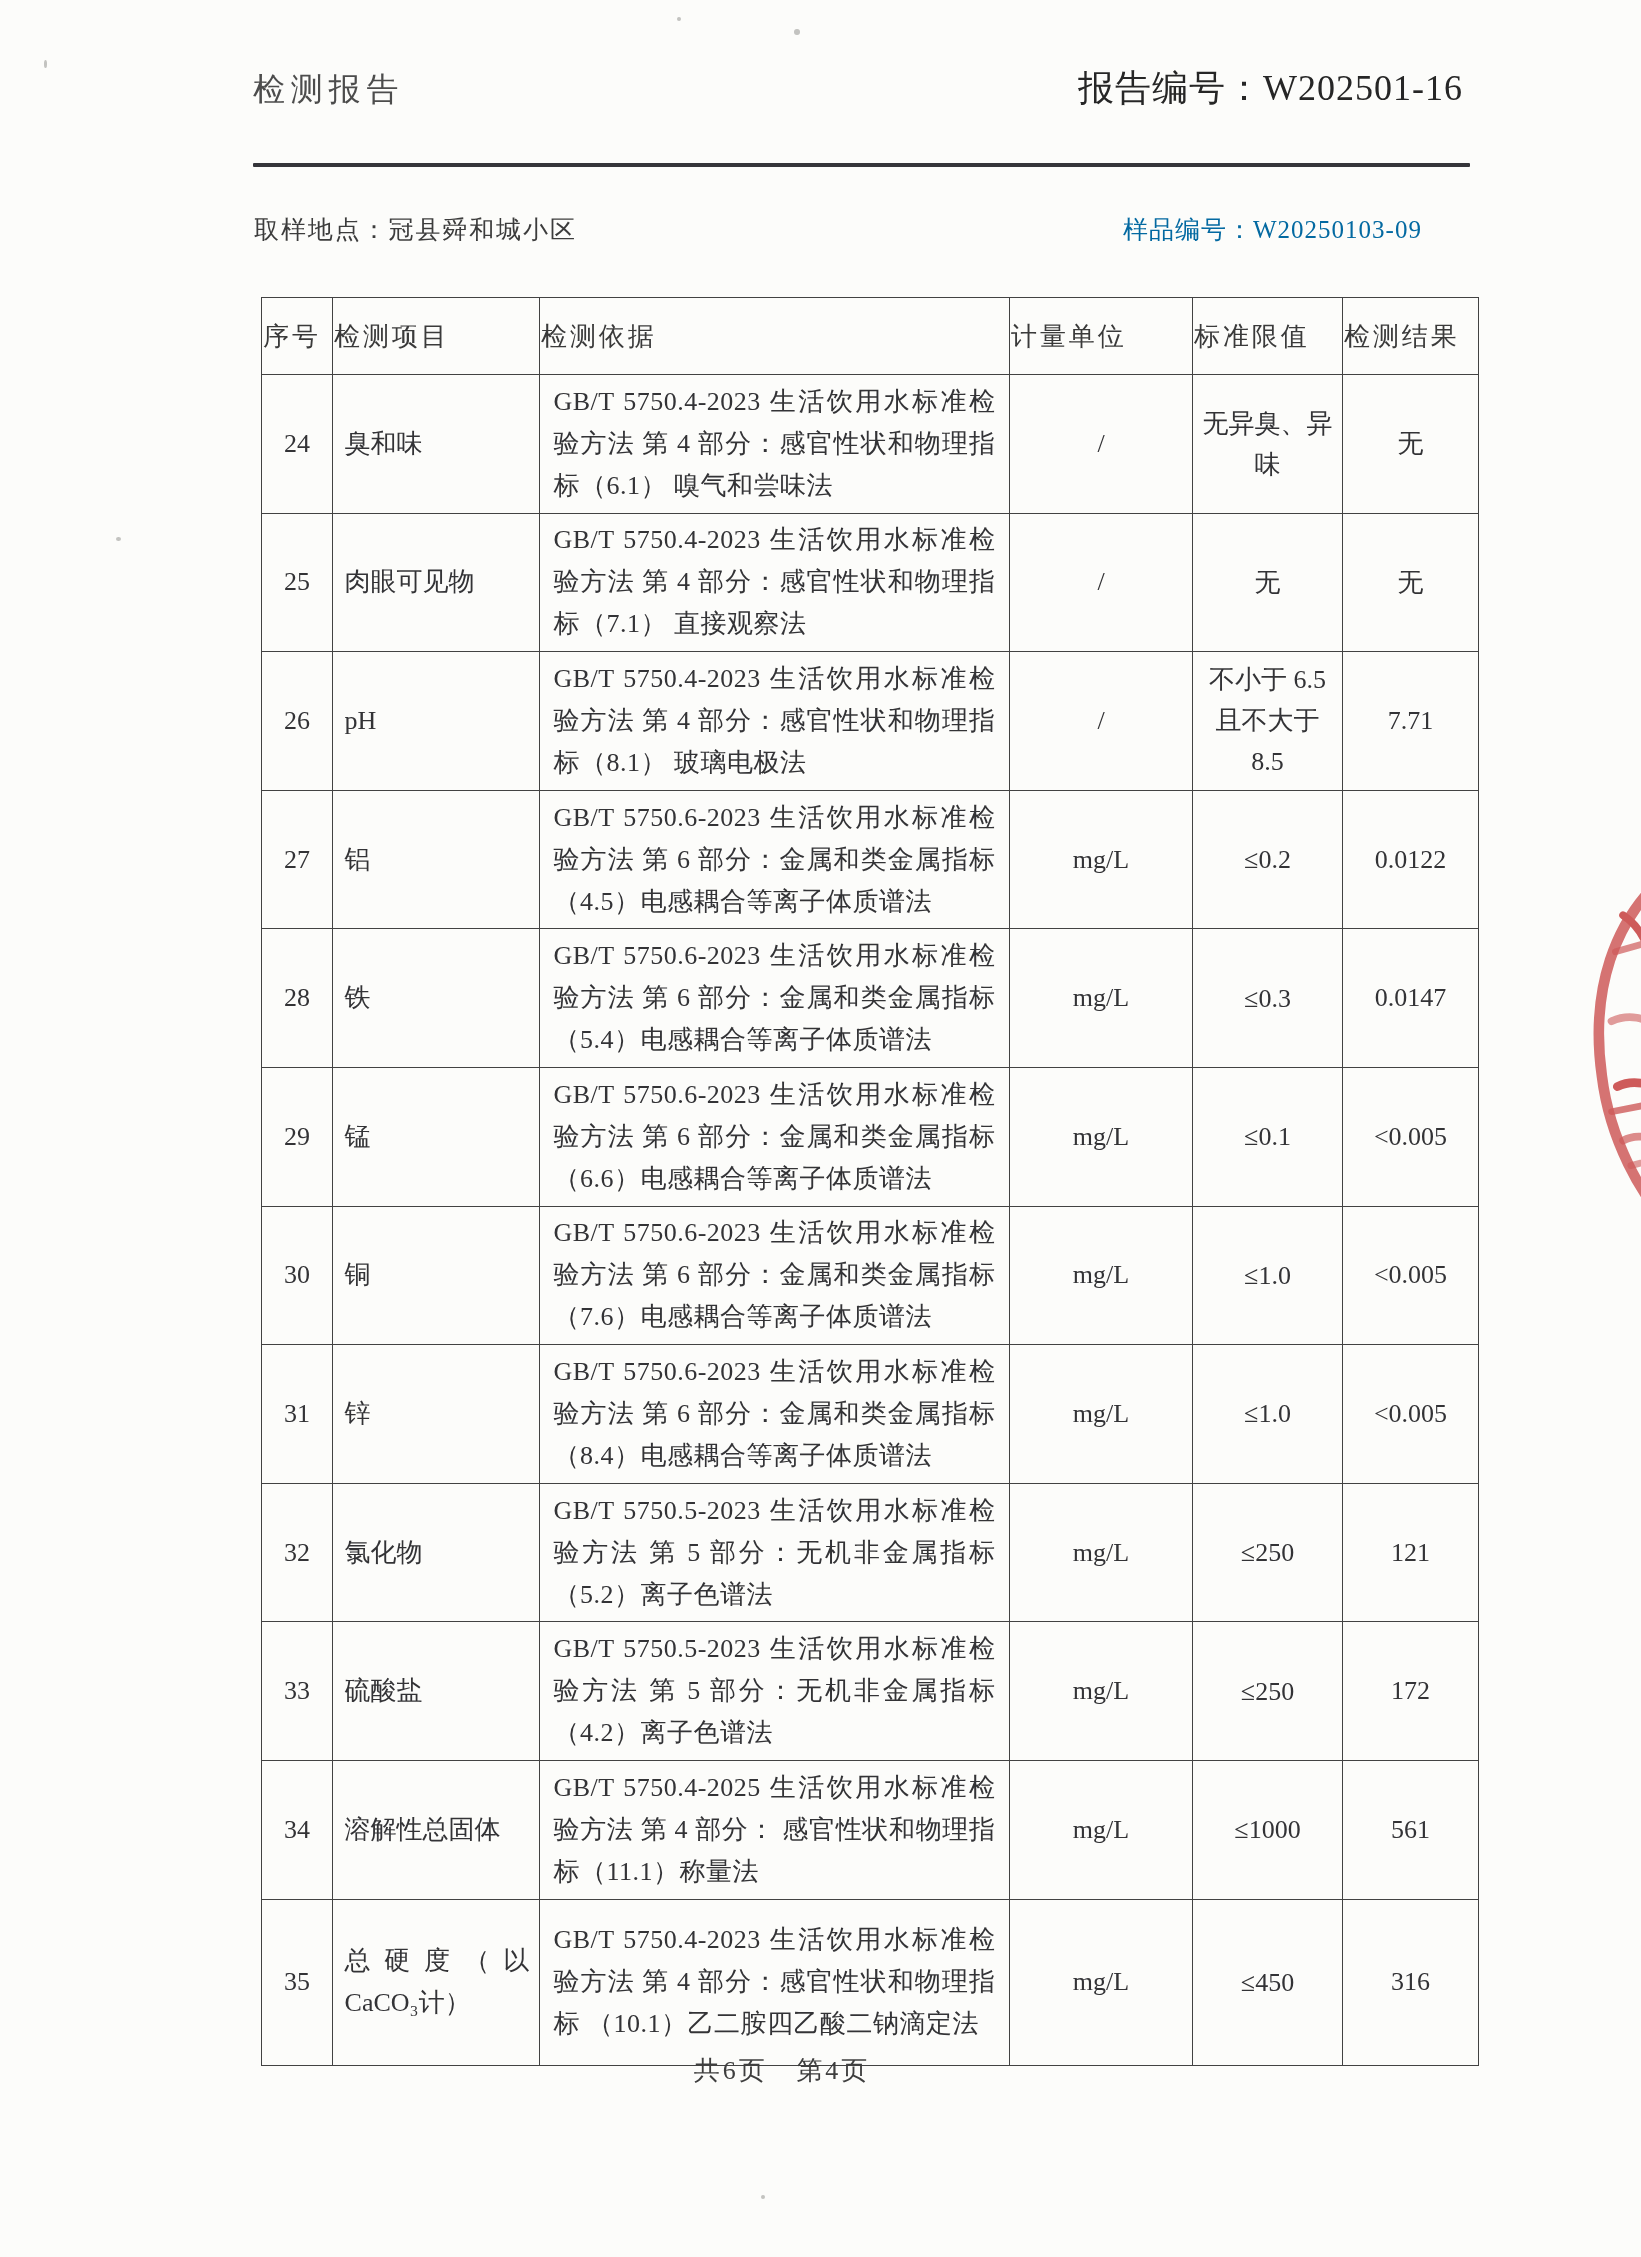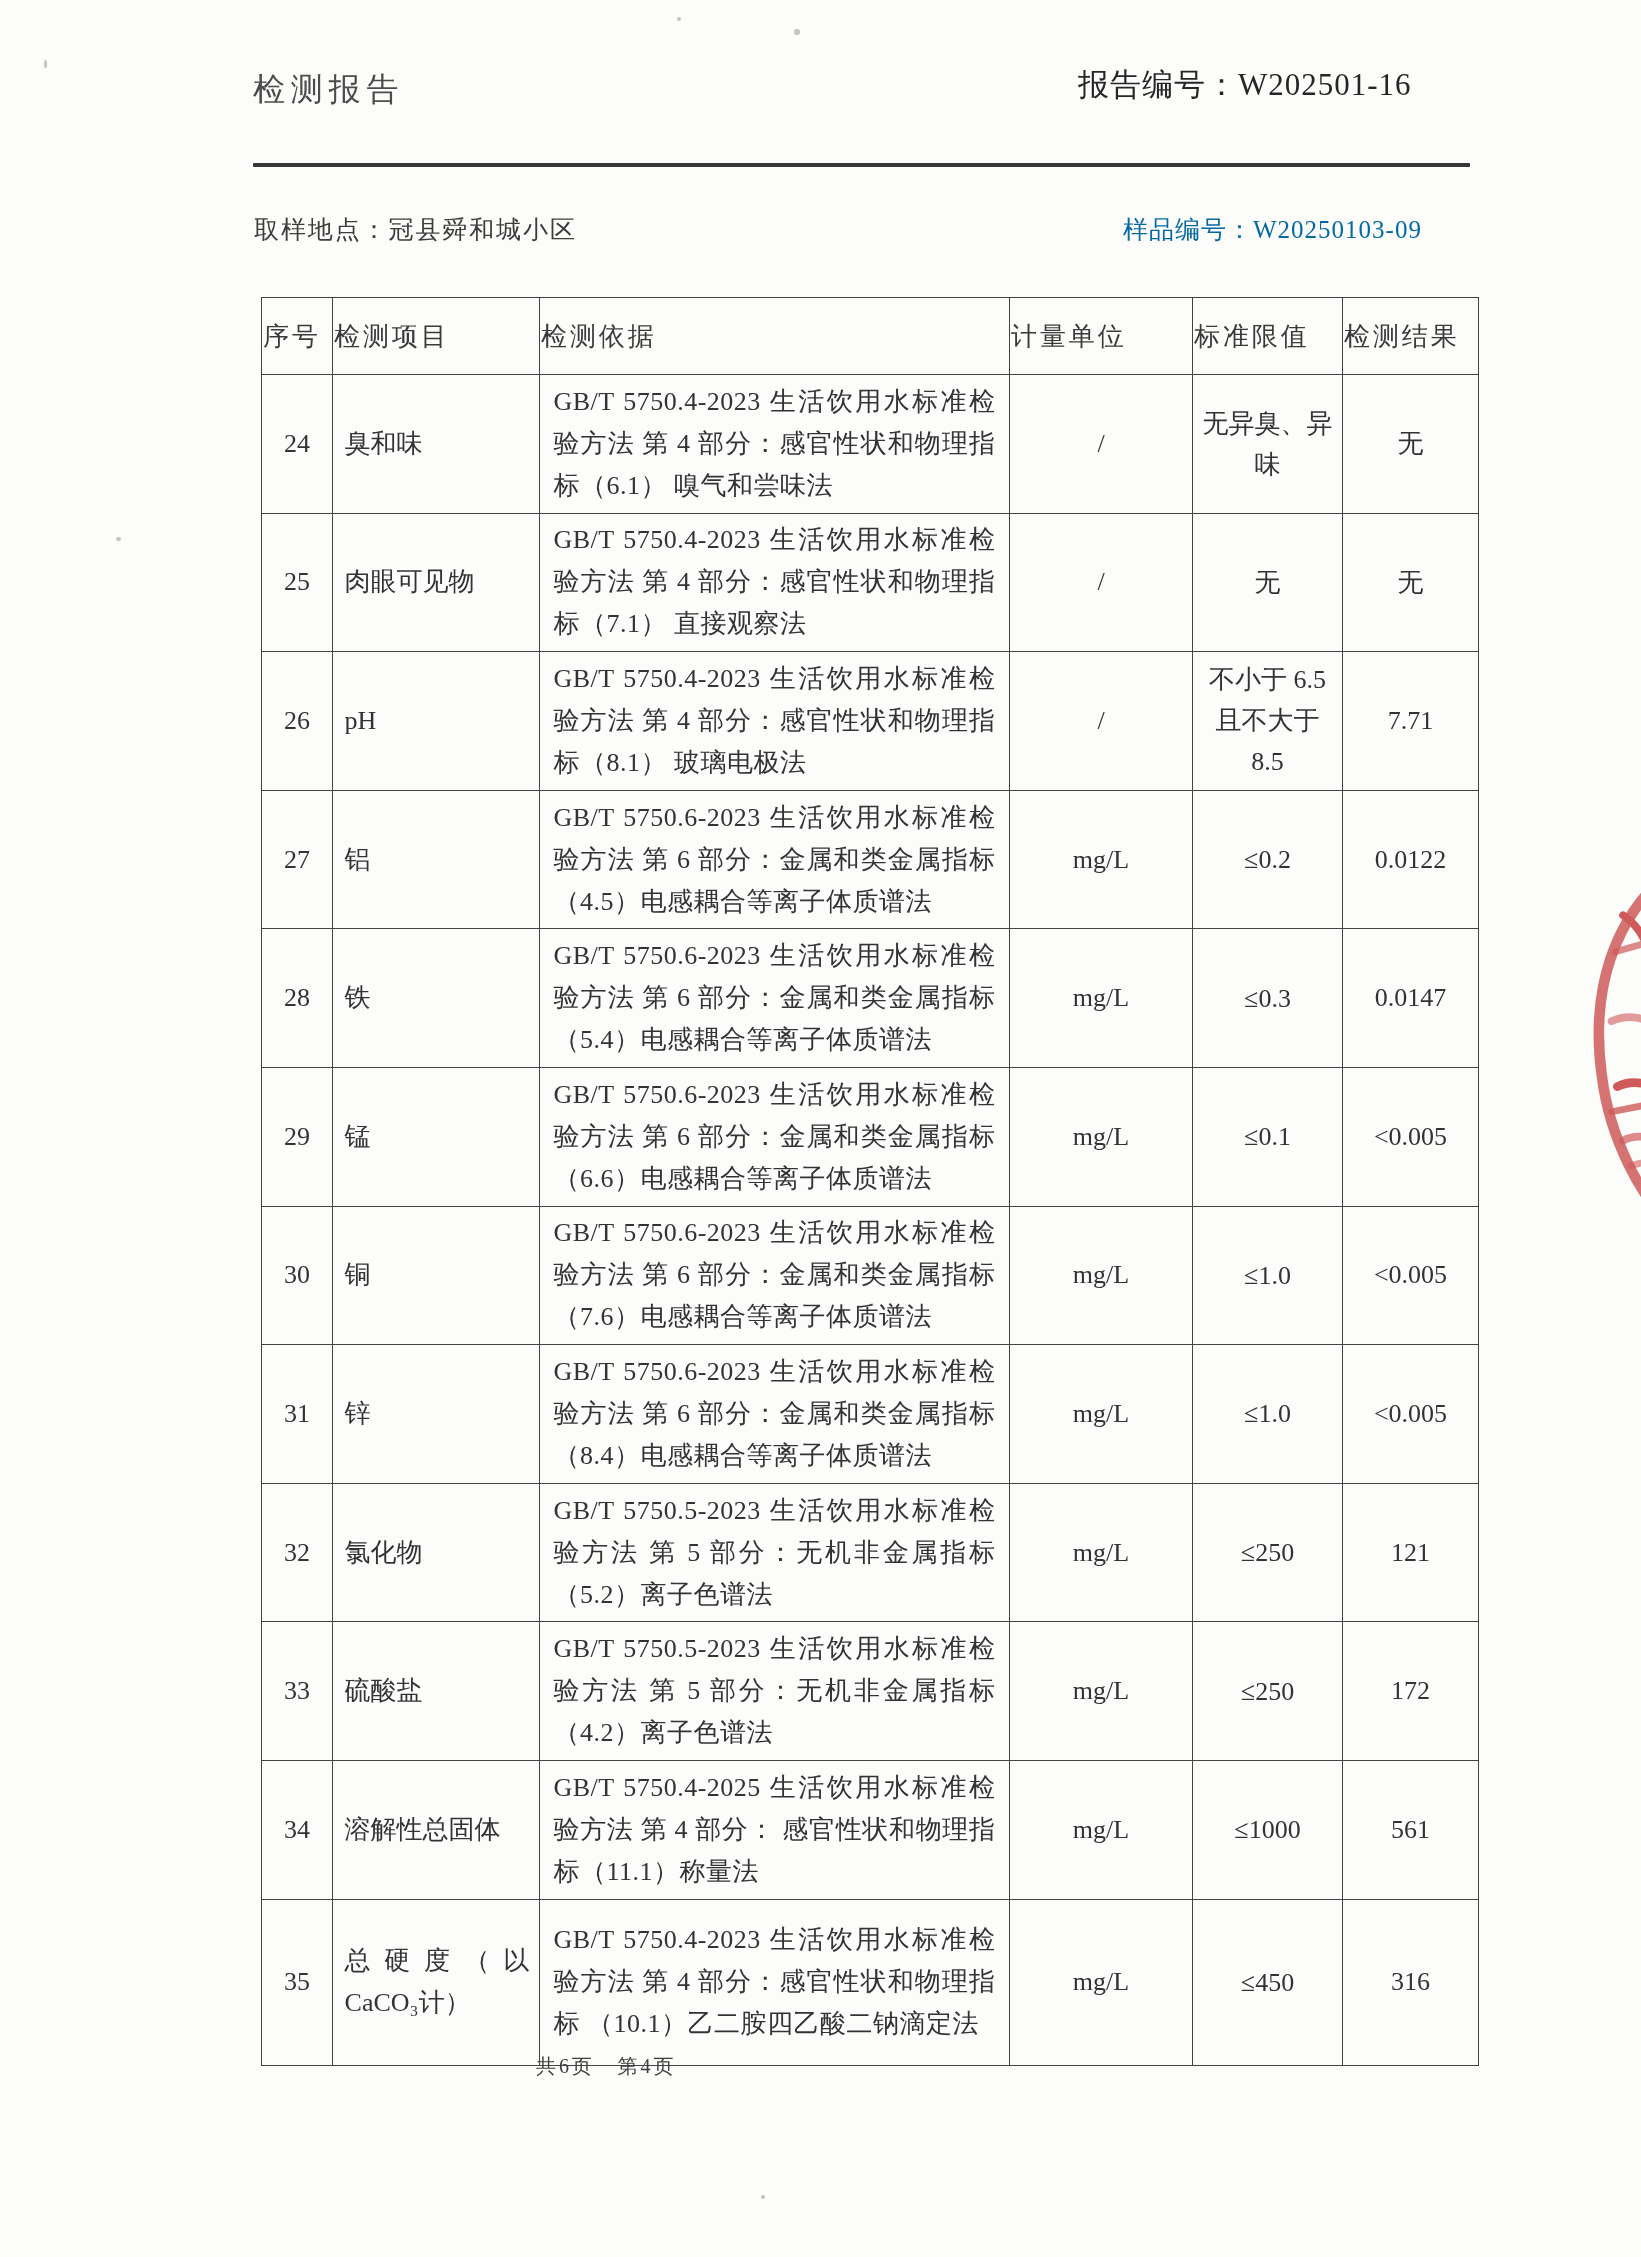--- a/index.html
+++ b/index.html
@@ -11,21 +11,21 @@
   }
   
   .speck { position:absolute; background:#8a8a86; border-radius:50%; opacity:.5; }
 
   .doc-title {
     position:absolute; left:253px; top:68px;
     font-size:32px; letter-spacing:5.8px; color:#4c4c4c; font-weight:500;
   }
   .report-no {
     position:absolute; left:1078px; top:64px;
-    font-size:31px; color:#262626; letter-spacing:1px;
+    font-size:36px; color:#262626; letter-spacing:1px;
   }
   .header-rule {
     position:absolute; left:253px; top:163px; width:1217px; height:3.9px;
     background:#35353a; border-radius:1px;
   }
   .info-left {
     position:absolute; left:254px; top:213px; font-size:25px; color:#3c3c3c; letter-spacing:1.9px;
   }
   .info-right {
     position:absolute; left:1123px; top:213px; font-size:25px; color:#0369a1; letter-spacing:1px;
@@ -48,21 +48,21 @@
   .td-center { text-align:center; }
   .td-item { text-align:left; padding:3.9px 9.7px 3.9px 11.6px; line-height:42px; text-align:justify;margin-left:32px; }
   .td-basis {
     text-align:justify; text-justify:inter-ideograph;
     padding:5.8px 13.5px; line-height:42px; letter-spacing:0.5px;
   }
   .td-limit { line-height:41px; padding:1.9px 3.9px; }
 
   .page-footer {
     position:absolute; left:536px; top:2053px; width:492px;
-    font-size:20px; color:#3e3e3e; letter-spacing:2.9px;
+    text-align:center; font-size:26px; color:#3e3e3e; letter-spacing:2.9px;
   }
 
   .seal-clip {
     position:absolute; right:0; top:859px; width:104px; height:386px;
     overflow:hidden; pointer-events:none;
   }
 </style>
 </head>
 <body>
 

